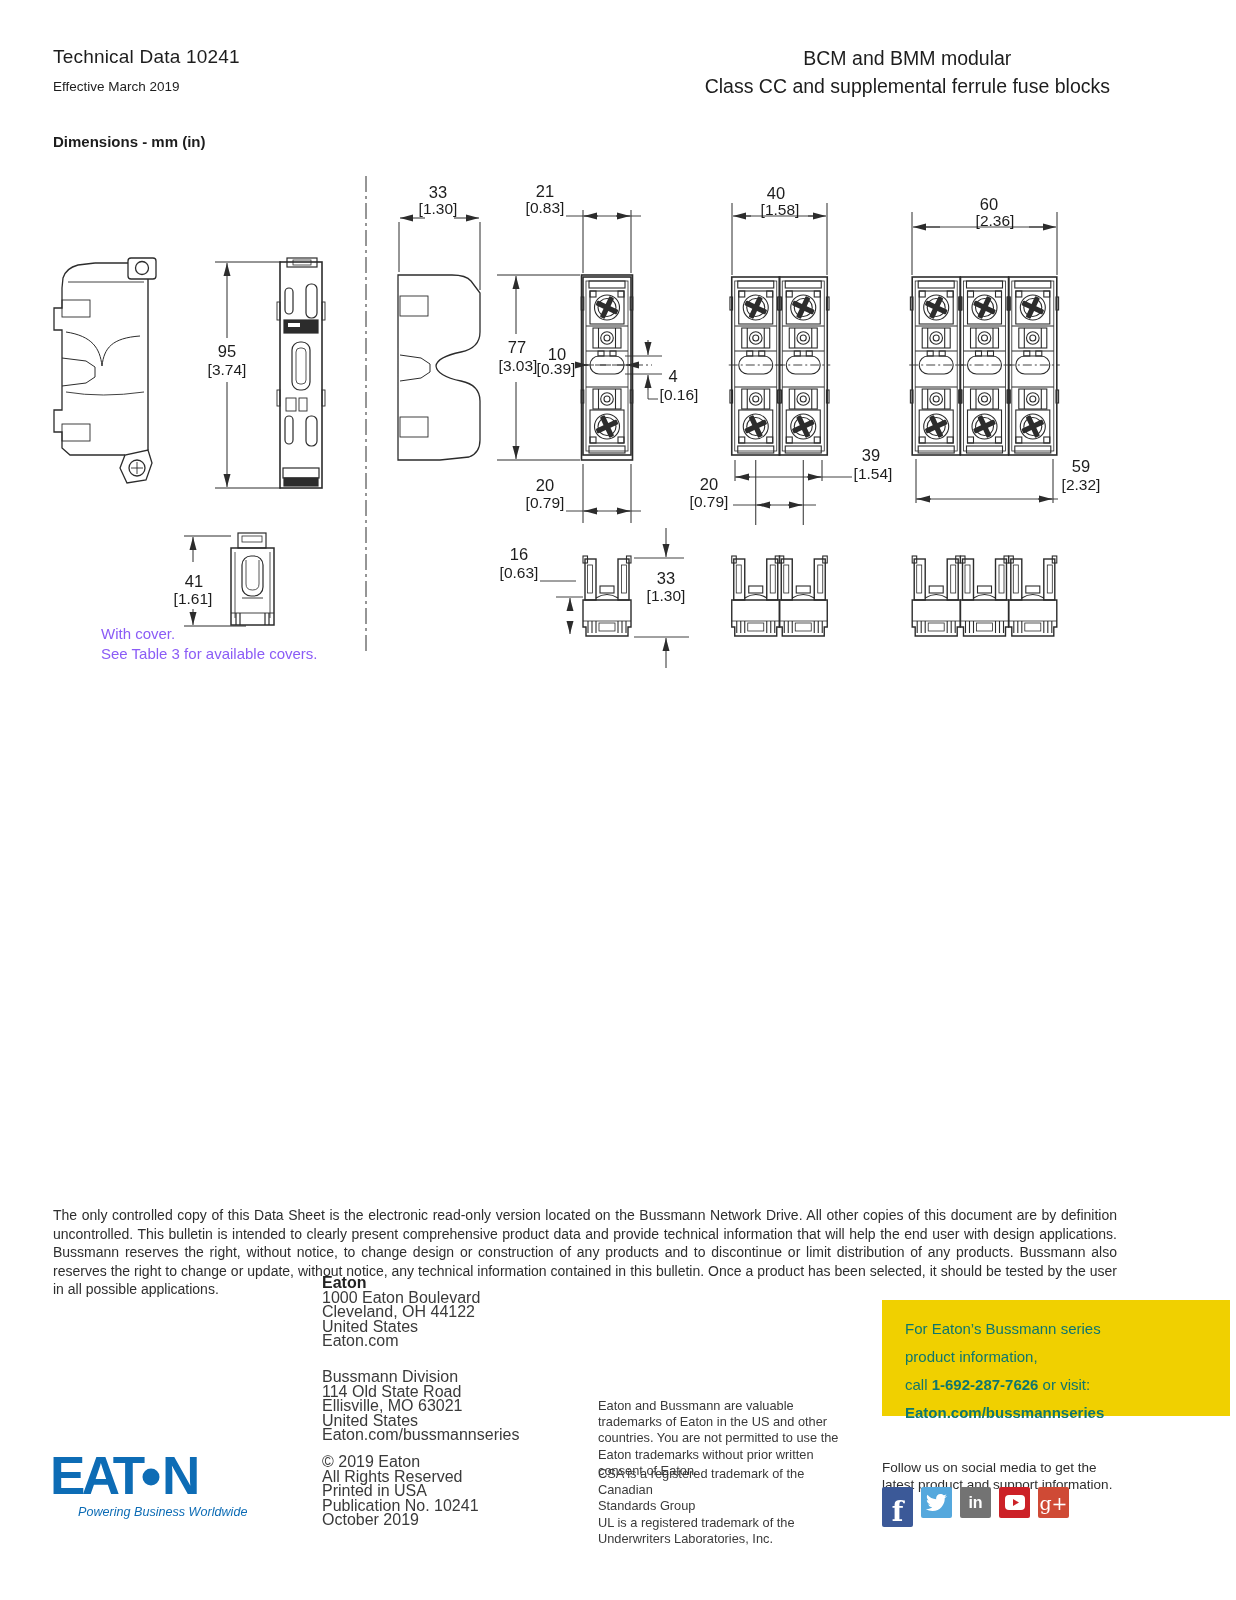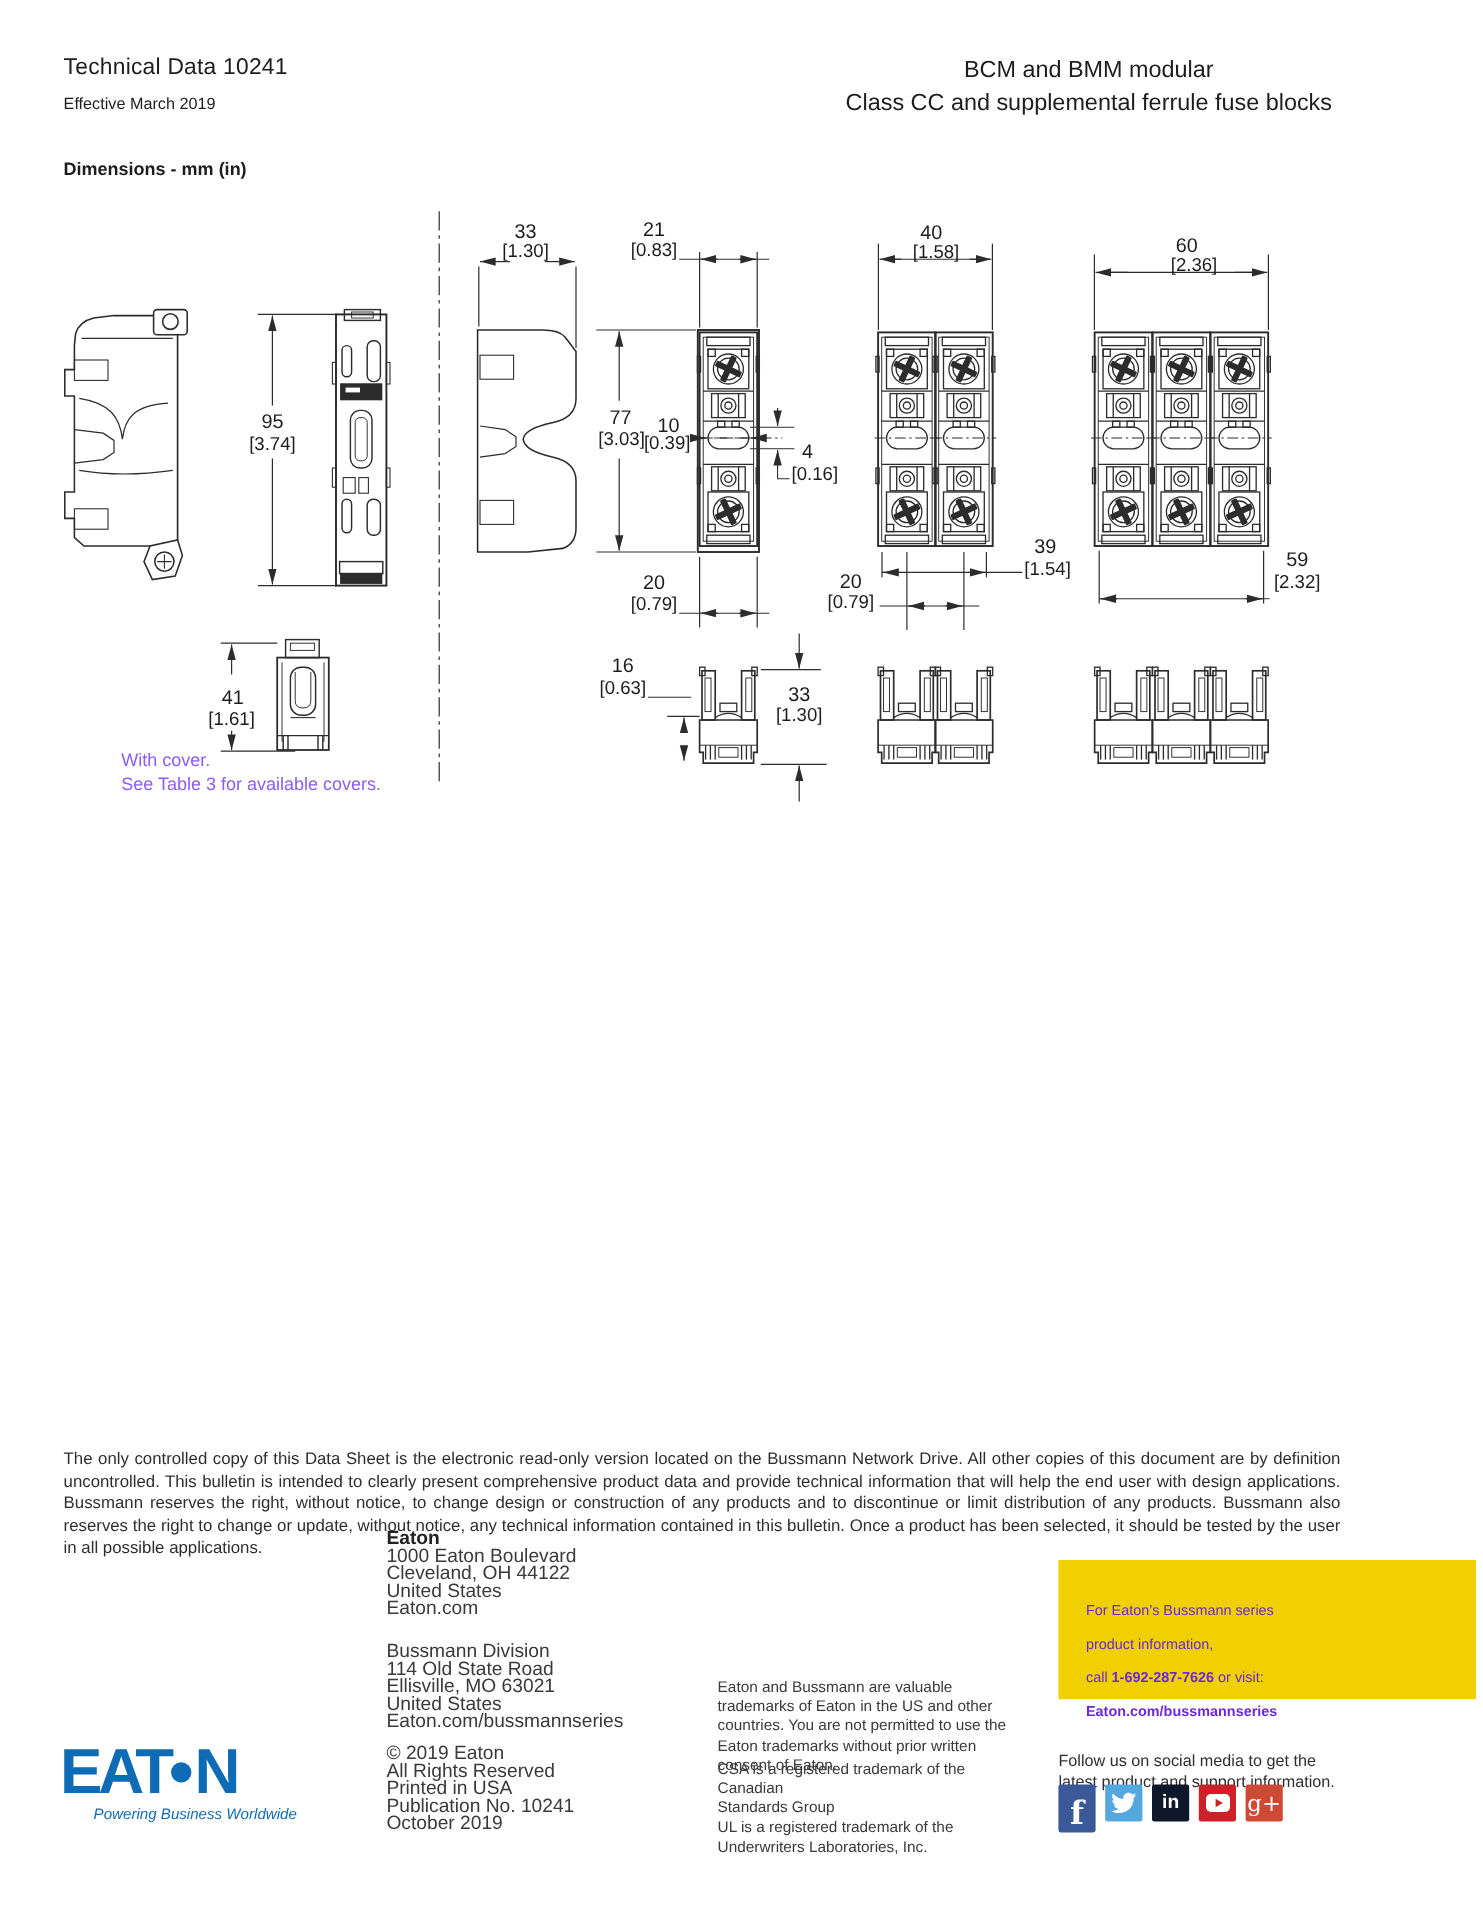--- a/index.html
+++ b/index.html
@@ -13,21 +13,21 @@
   #drawing-svg{left:0;top:0;}
   .cover-note{left:53px;top:624px;font-size:15px;line-height:19.5px;color:#8b5cf6;margin-left:48px;}
   .disclaimer{left:53px;top:1206px;width:1064px;font-size:14px;line-height:18.6px;
               text-align:justify;color:#2e2e2e;}
   .addr{font-size:16px;line-height:14.6px;color:#3a3a3a;}
   .addr .b{font-weight:bold;color:#222;}
   .col1a{left:322px;top:1276px;} .col1b{left:322px;top:1370px;} .col1c{left:322px;top:1455px;}
   .col2a{left:598px;top:1398px;width:256px;font-size:12.8px;line-height:16.2px;color:#3a3a3a;}
   .col2b{left:598px;top:1466px;width:260px;font-size:12.8px;line-height:16.2px;color:#3a3a3a;}
   .info-box{left:882px;top:1300px;width:348px;height:116px;background:#f0d000;}
-  .info-box .txt{padding:28px 0 0 23px;font-size:12px;line-height:28px;color:#6d28d9;}
+  .info-box .txt{padding:15px 0 0 23px;font-size:15px;line-height:28px;color:#0f766e;}
   .info-box .b{font-weight:bold;}
   .follow{left:882px;top:1443px;font-size:13.5px;line-height:17px;color:#2e2e2e;margin-top:16px;}
   .social{left:882px;top:1487px;display:flex;gap:8px;}
   .sicon{width:31px;height:31px;border-radius:2px;display:flex;align-items:center;
          justify-content:center;color:#fff;overflow:hidden;}
   .sicon.fb{font-size:27px;font-weight:bold;padding-top:9px;font-family:"DejaVu Serif",serif;}
   .sicon.in{font-size:16px;font-weight:bold;}
   .sicon.gp{font-size:19px;font-family:"DejaVu Serif",serif;}
   .logo-wrap{left:50px;top:1450px;}
   svg text{font-family:"Liberation Sans",sans-serif;}
@@ -385,21 +385,21 @@
   <div>latest product and support information.</div>
 </div>
 
 <div class="abs social">
   <span class="sicon fb" style="background:#3b5998">f</span>
   <span class="sicon" style="background:#55a8dd">
     <svg width="23" height="23" viewBox="0 0 24 24">
       <path fill="#ffffff" d="M23 5.1c-.8.4-1.7.6-2.6.8.9-.6 1.6-1.5 2-2.5-.9.5-1.9.9-2.9 1.1C18.6 3.5 17.4 3 16.1 3c-2.5 0-4.5 2-4.5 4.5 0 .4 0 .7.1 1-3.7-.2-7-2-9.2-4.7-.4.7-.6 1.4-.6 2.3 0 1.6.8 2.9 2 3.7-.7 0-1.4-.2-2-.5v.1c0 2.2 1.5 4 3.6 4.4-.4.1-.8.2-1.2.2-.3 0-.6 0-.9-.1.6 1.8 2.2 3.1 4.2 3.1-1.5 1.2-3.5 1.9-5.6 1.9-.4 0-.7 0-1.1-.1 2 1.3 4.4 2 6.9 2 8.3 0 12.8-6.9 12.8-12.8v-.6c.9-.6 1.7-1.4 2.4-2.3z"></path>
     </svg>
   </span>
-  <span class="sicon in" style="background:#0f172a">in</span>
+  <span class="sicon in" style="background:#737373">in</span>
   <span class="sicon" style="background:#cc2127">
     <svg width="20" height="15" viewBox="0 0 20 15">
       <rect x="0" y="0" width="20" height="15" rx="4" fill="#ffffff"></rect>
       <path d="M8 4 L14 7.5 L8 11 Z" fill="#cc2127"></path>
     </svg>
   </span>
   <span class="sicon gp" style="background:#cf4a35">g+</span>
 </div>
 
 <div class="abs logo-wrap">

